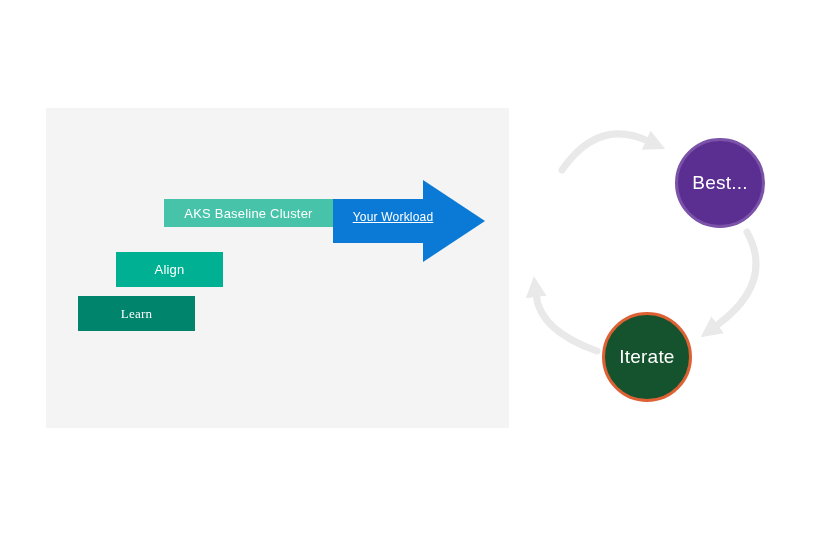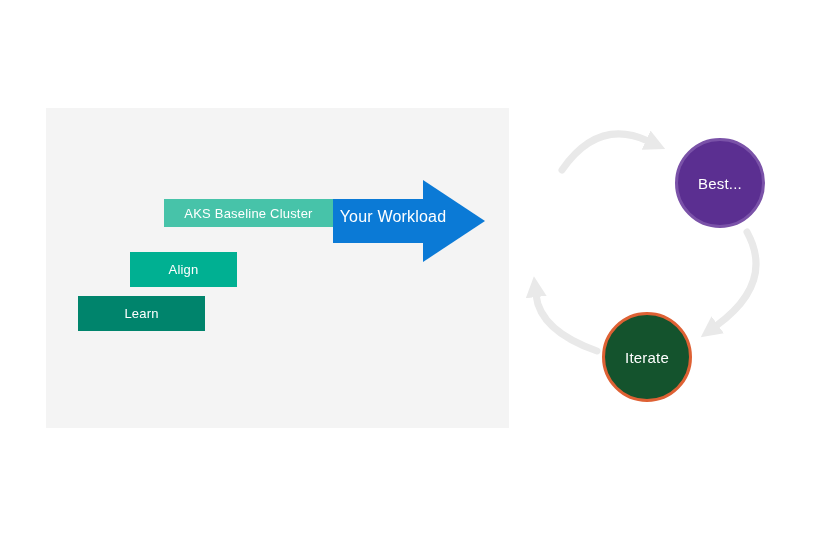--- a/index.html
+++ b/index.html
@@ -6,36 +6,36 @@
   .canvas{
     position:relative;width:814px;height:540px;overflow:hidden;
     background:#ffffff;
     font-family:"Liberation Sans", sans-serif;
   }
   .panel{position:absolute;left:46px;top:108px;width:463px;height:320px;}
   .bar{
     position:absolute;display:flex;align-items:center;justify-content:center;
     color:#ffffff;font-size:13px;letter-spacing:.2px;
   }
-  .bar-learn{left:78px;top:296px;width:127px;height:35px;}
-  .bar-align{left:116px;top:252px;width:107px;height:35px;margin-left:14px;}
+  .bar-learn{left:78px;top:296px;width:117px;height:35px;font-family:Liberation Serif, serif;}
+  .bar-align{left:116px;top:252px;width:107px;height:35px;}
   .bar-aks{left:164px;top:199px;width:169px;height:28px;}
   .arrow-body{position:absolute;left:333px;top:199px;width:90px;height:44px;}
   .arrow-head{position:absolute;left:423px;top:180px;width:63px;height:82px;}
   .arrow-label{
     position:absolute;left:333px;top:199px;width:120px;height:36px;
     display:flex;align-items:center;justify-content:center;
-    color:#ffffff;font-size:16px;letter-spacing:.2px;
+    color:#ffffff;font-size:12px;letter-spacing:.2px;text-decoration:underline;
   }
   .connectors{position:absolute;left:0;top:0;pointer-events:none;}
   .node{
     position:absolute;width:90px;height:90px;border-radius:50%;
     box-sizing:border-box;border:3px solid transparent;
     display:flex;align-items:center;justify-content:center;
-    color:#ffffff;font-size:15px;letter-spacing:.2px;
+    color:#ffffff;font-size:19px;letter-spacing:.2px;
   }
   .node-operate{left:490px;top:176px;}
   .node-best{left:675px;top:138px;}
   .node-iterate{left:602px;top:312px;}
 </style>
 </head>
 <body>
 
 <div class="canvas">
 

